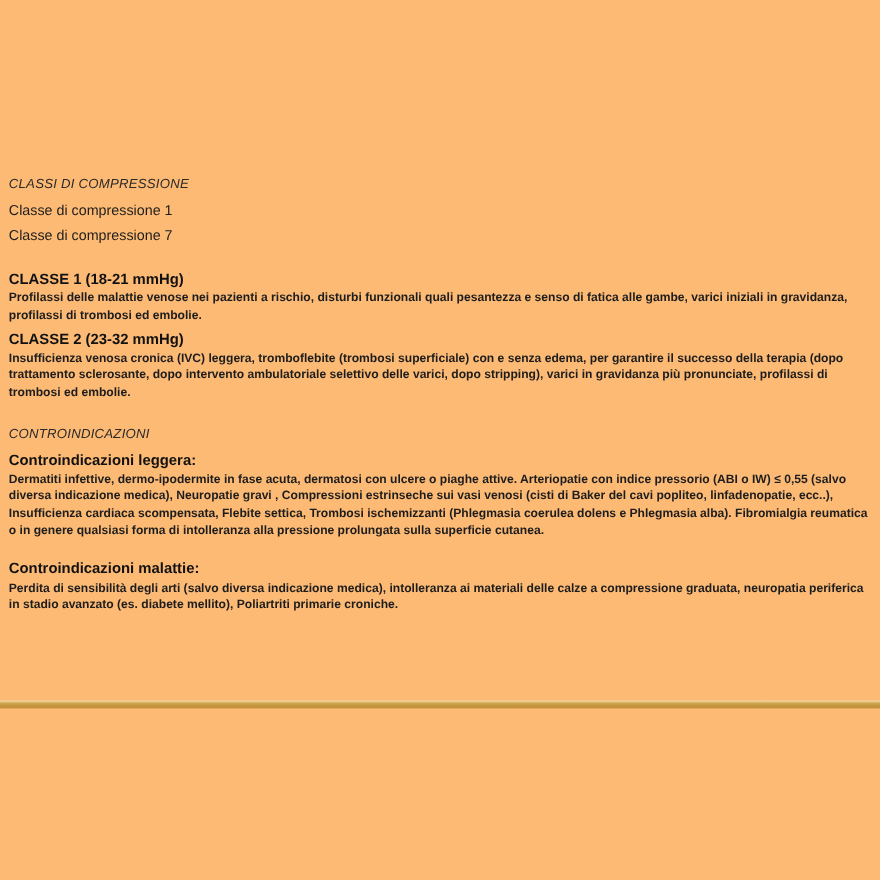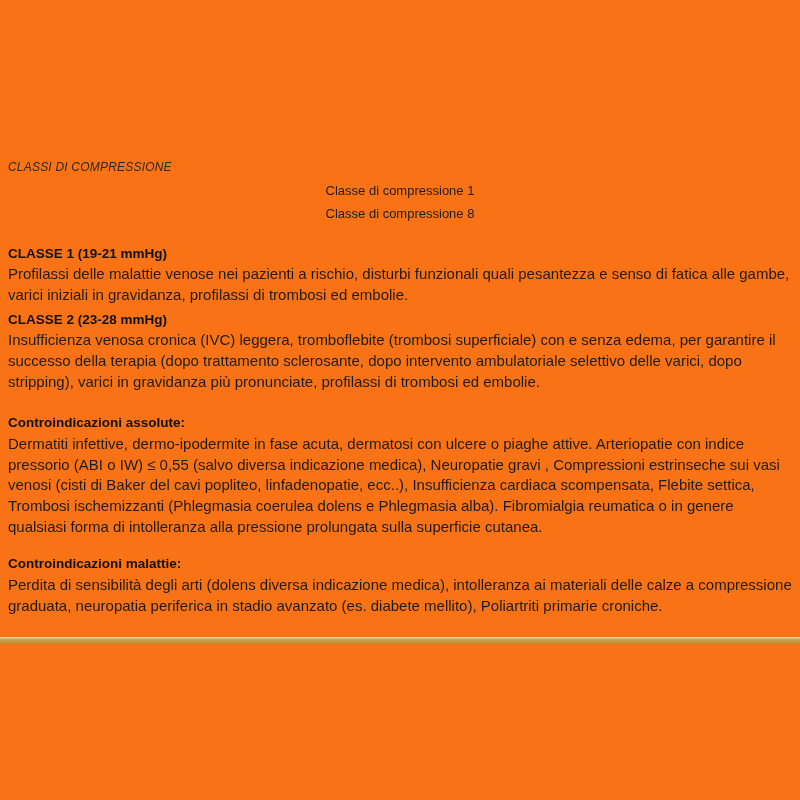--- a/index.html
+++ b/index.html
@@ -4,21 +4,21 @@
 <style>
   html, body {
     margin: 0;
     padding: 0;
     background: #ffffff;
   }
   .page {
     position: relative;
     width: 800px;
     height: 800px;
-    background: #f97316;
+    background: #fdba74;
     overflow: hidden;
     font-family: "Liberation Sans", sans-serif;
     color: #1d1d1d;
   }
   .content {
     position: absolute;
     top: 160px;
     left: 8px;
     right: 8px;
   }
@@ -38,27 +38,27 @@
     line-height: 1.3;
   }
   .bold-line.pre-para {
     margin-bottom: 2px;
   }
   .text-line {
     font-size: 13px;
     margin: 0 0 6px 0;
     line-height: 1.3;
     color: #1d1d1d;
-    text-align: center;
   }
   .para {
-    font-size: 15px;
+    font-size: 11px;
     line-height: 1.38;
     margin: 0 0 2px 0;
     color: #1d1d1d;
+    font-weight: bold;
   }
   .gap-after {
     margin-bottom: 22px;
   }
   .mid-gap-after {
     margin-bottom: 18px;
   }
   .section-gap {
     margin-bottom: 5px;
   }
@@ -72,27 +72,28 @@
   }
 </style>
 </head>
 <body>
 
 <div class="page">
   <main class="content">
 
     <p class="italic-title">CLASSI DI COMPRESSIONE</p>
     <p class="text-line">Classe di compressione 1</p>
-    <p class="text-line gap-after">Classe di compressione 8</p>
+    <p class="text-line gap-after">Classe di compressione 7</p>
 
-    <p class="bold-line pre-para">CLASSE 1 (19-21 mmHg)</p>
+    <p class="bold-line pre-para">CLASSE 1 (18-21 mmHg)</p>
     <p class="para section-gap">Profilassi delle malattie venose nei pazienti a rischio, disturbi funzionali quali pesantezza e senso di fatica alle gambe, varici iniziali in gravidanza, profilassi di trombosi ed embolie.</p>
-    <p class="bold-line pre-para">CLASSE 2 (23-28 mmHg)</p>
+    <p class="bold-line pre-para">CLASSE 2 (23-32 mmHg)</p>
     <p class="para gap-after">Insufficienza venosa cronica (IVC) leggera, tromboflebite (trombosi superficiale) con e senza edema, per garantire il successo della terapia (dopo trattamento sclerosante, dopo intervento ambulatoriale selettivo delle varici, dopo stripping), varici in gravidanza più pronunciate, profilassi di trombosi ed embolie.</p>
 
-    <p class="bold-line pre-para">Controindicazioni assolute:</p>
+    <p class="italic-title">CONTROINDICAZIONI</p>
+    <p class="bold-line pre-para">Controindicazioni leggera:</p>
     <p class="para mid-gap-after">Dermatiti infettive, dermo-ipodermite in fase acuta, dermatosi con ulcere o piaghe attive. Arteriopatie con indice pressorio (ABI o IW) ≤ 0,55 (salvo diversa indicazione medica), Neuropatie gravi , Compressioni estrinseche sui vasi venosi (cisti di Baker del cavi popliteo, linfadenopatie, ecc..), Insufficienza cardiaca scompensata, Flebite settica, Trombosi ischemizzanti (Phlegmasia coerulea dolens e Phlegmasia alba). Fibromialgia reumatica o in genere qualsiasi forma di intolleranza alla pressione prolungata sulla superficie cutanea.</p>
     <p class="bold-line pre-para">Controindicazioni malattie:</p>
-    <p class="para">Perdita di sensibilità degli arti (dolens diversa indicazione medica), intolleranza ai materiali delle calze a compressione graduata, neuropatia periferica in stadio avanzato (es. diabete mellito), Poliartriti primarie croniche.</p>
+    <p class="para">Perdita di sensibilità degli arti (salvo diversa indicazione medica), intolleranza ai materiali delle calze a compressione graduata, neuropatia periferica in stadio avanzato (es. diabete mellito), Poliartriti primarie croniche.</p>
 
   </main>
   <div class="gold-bar"></div>
 </div>
 
 </body></html>

